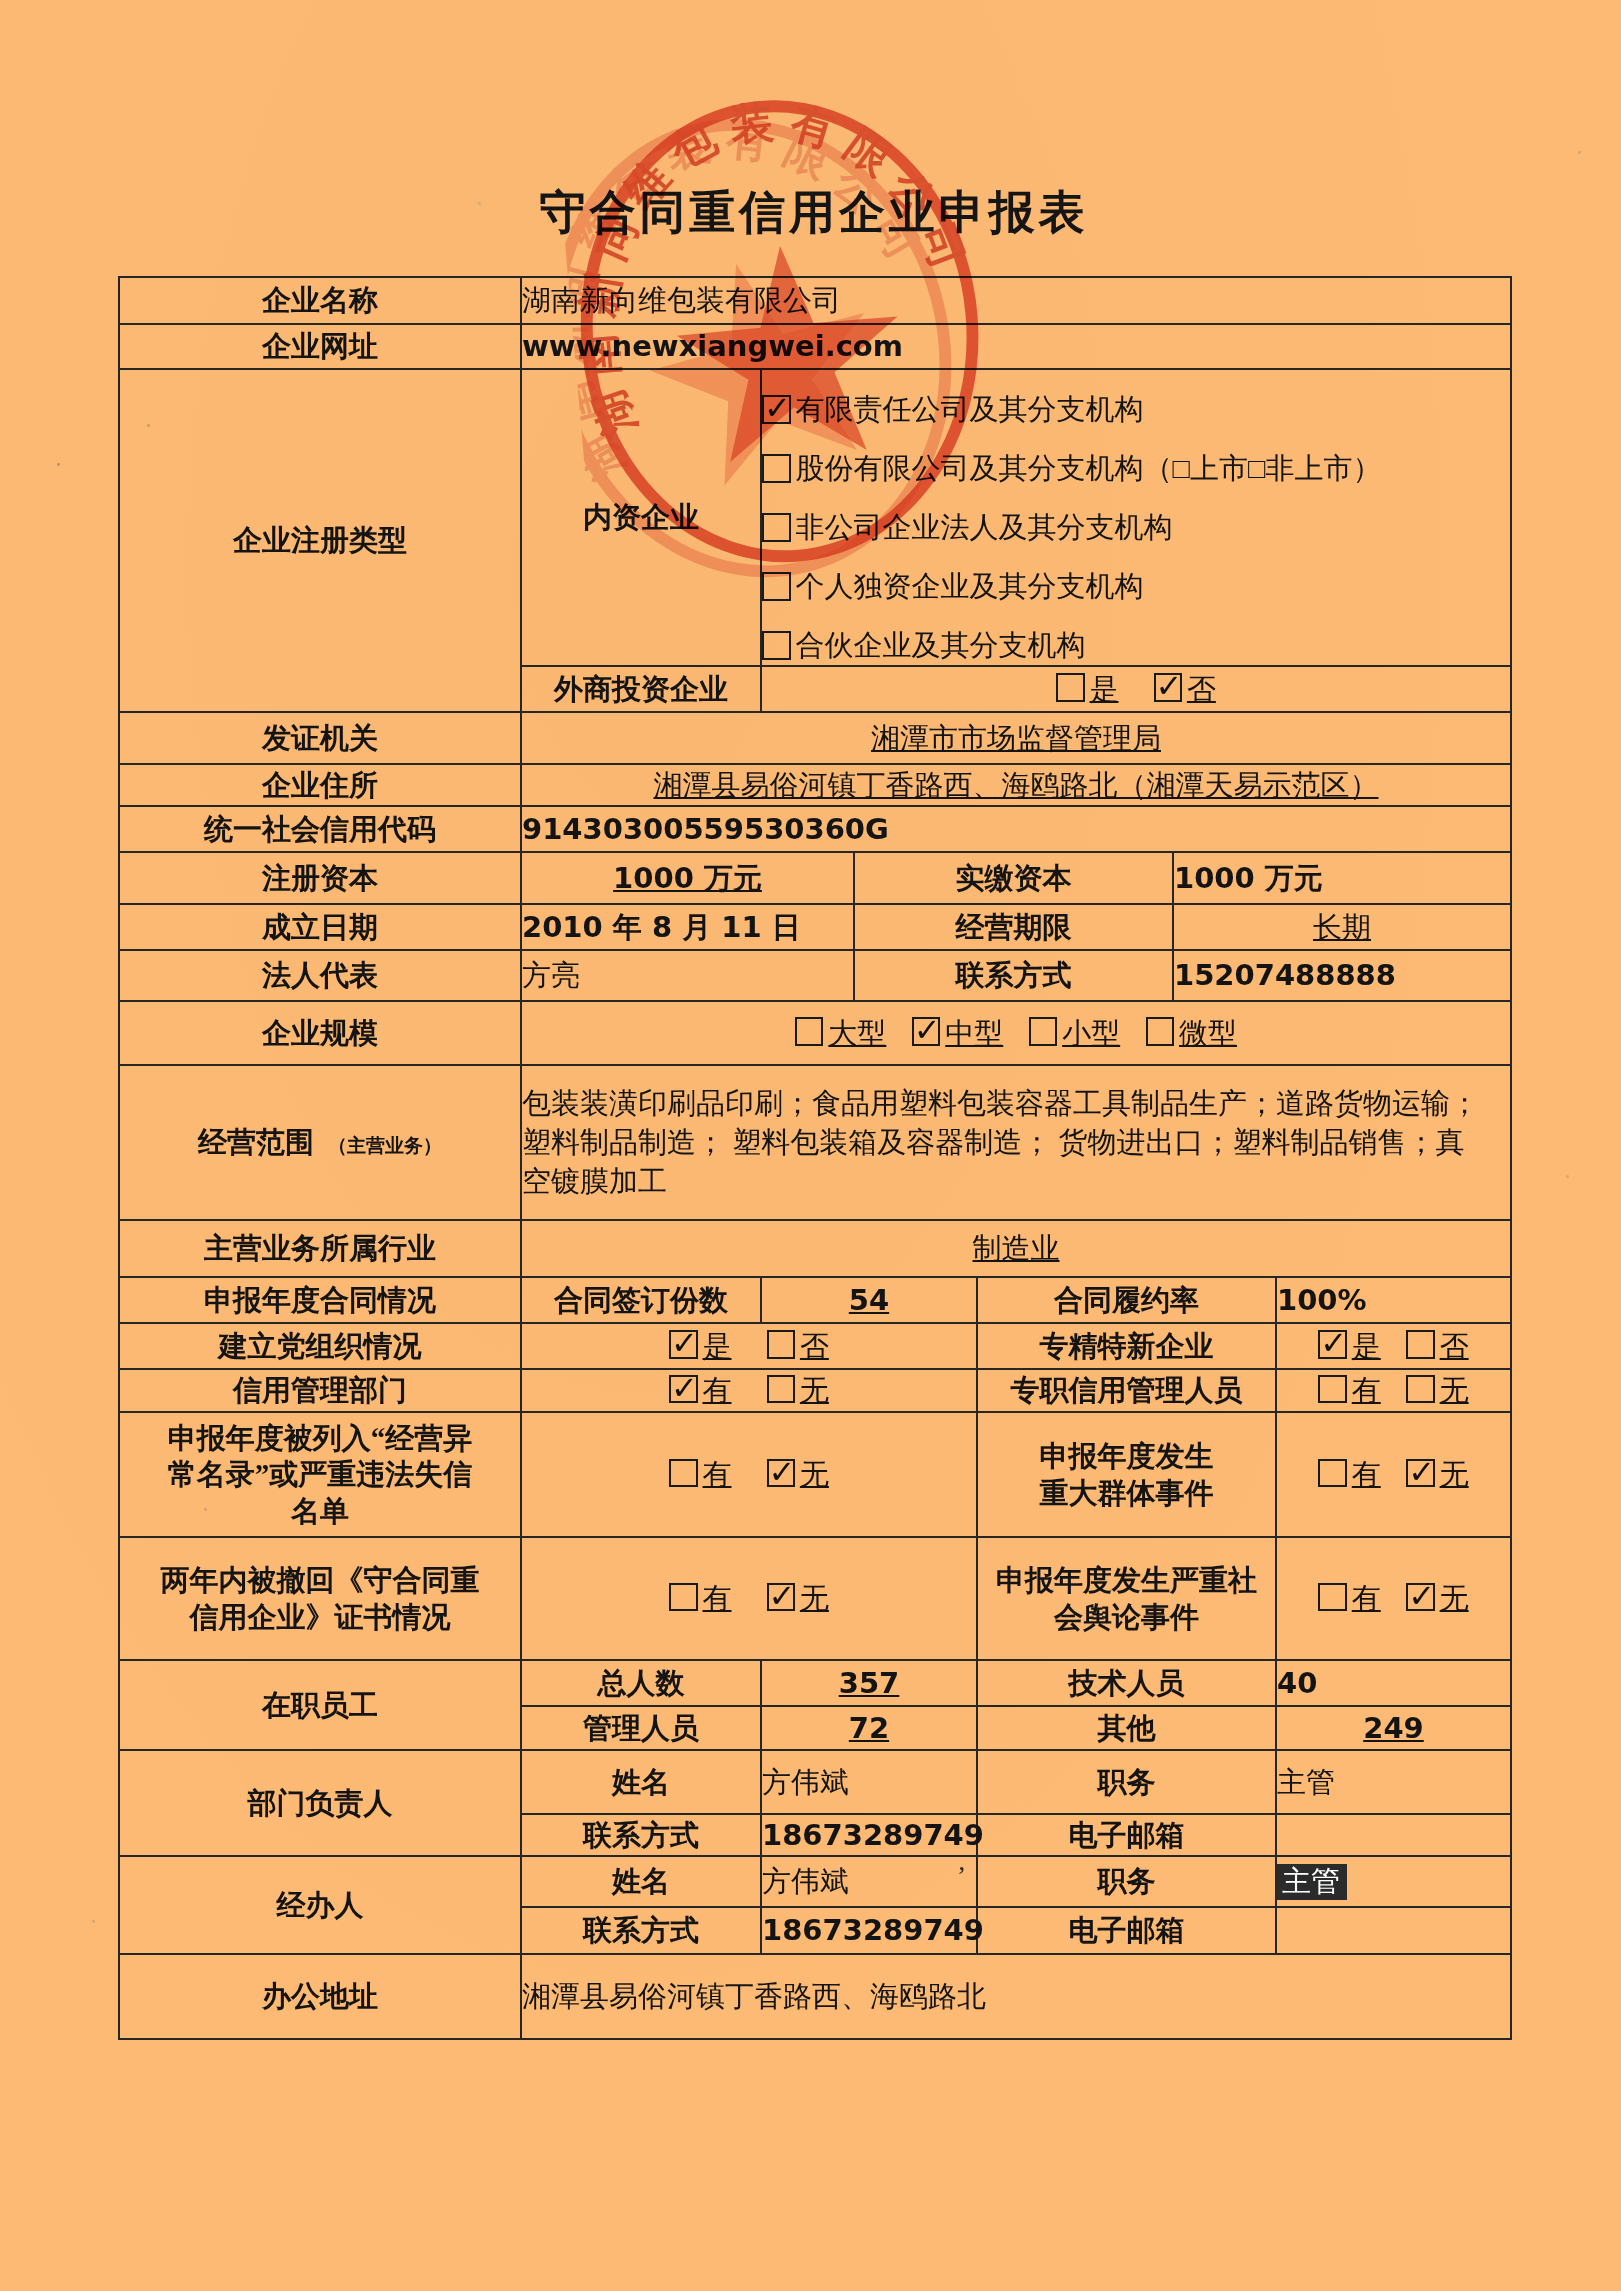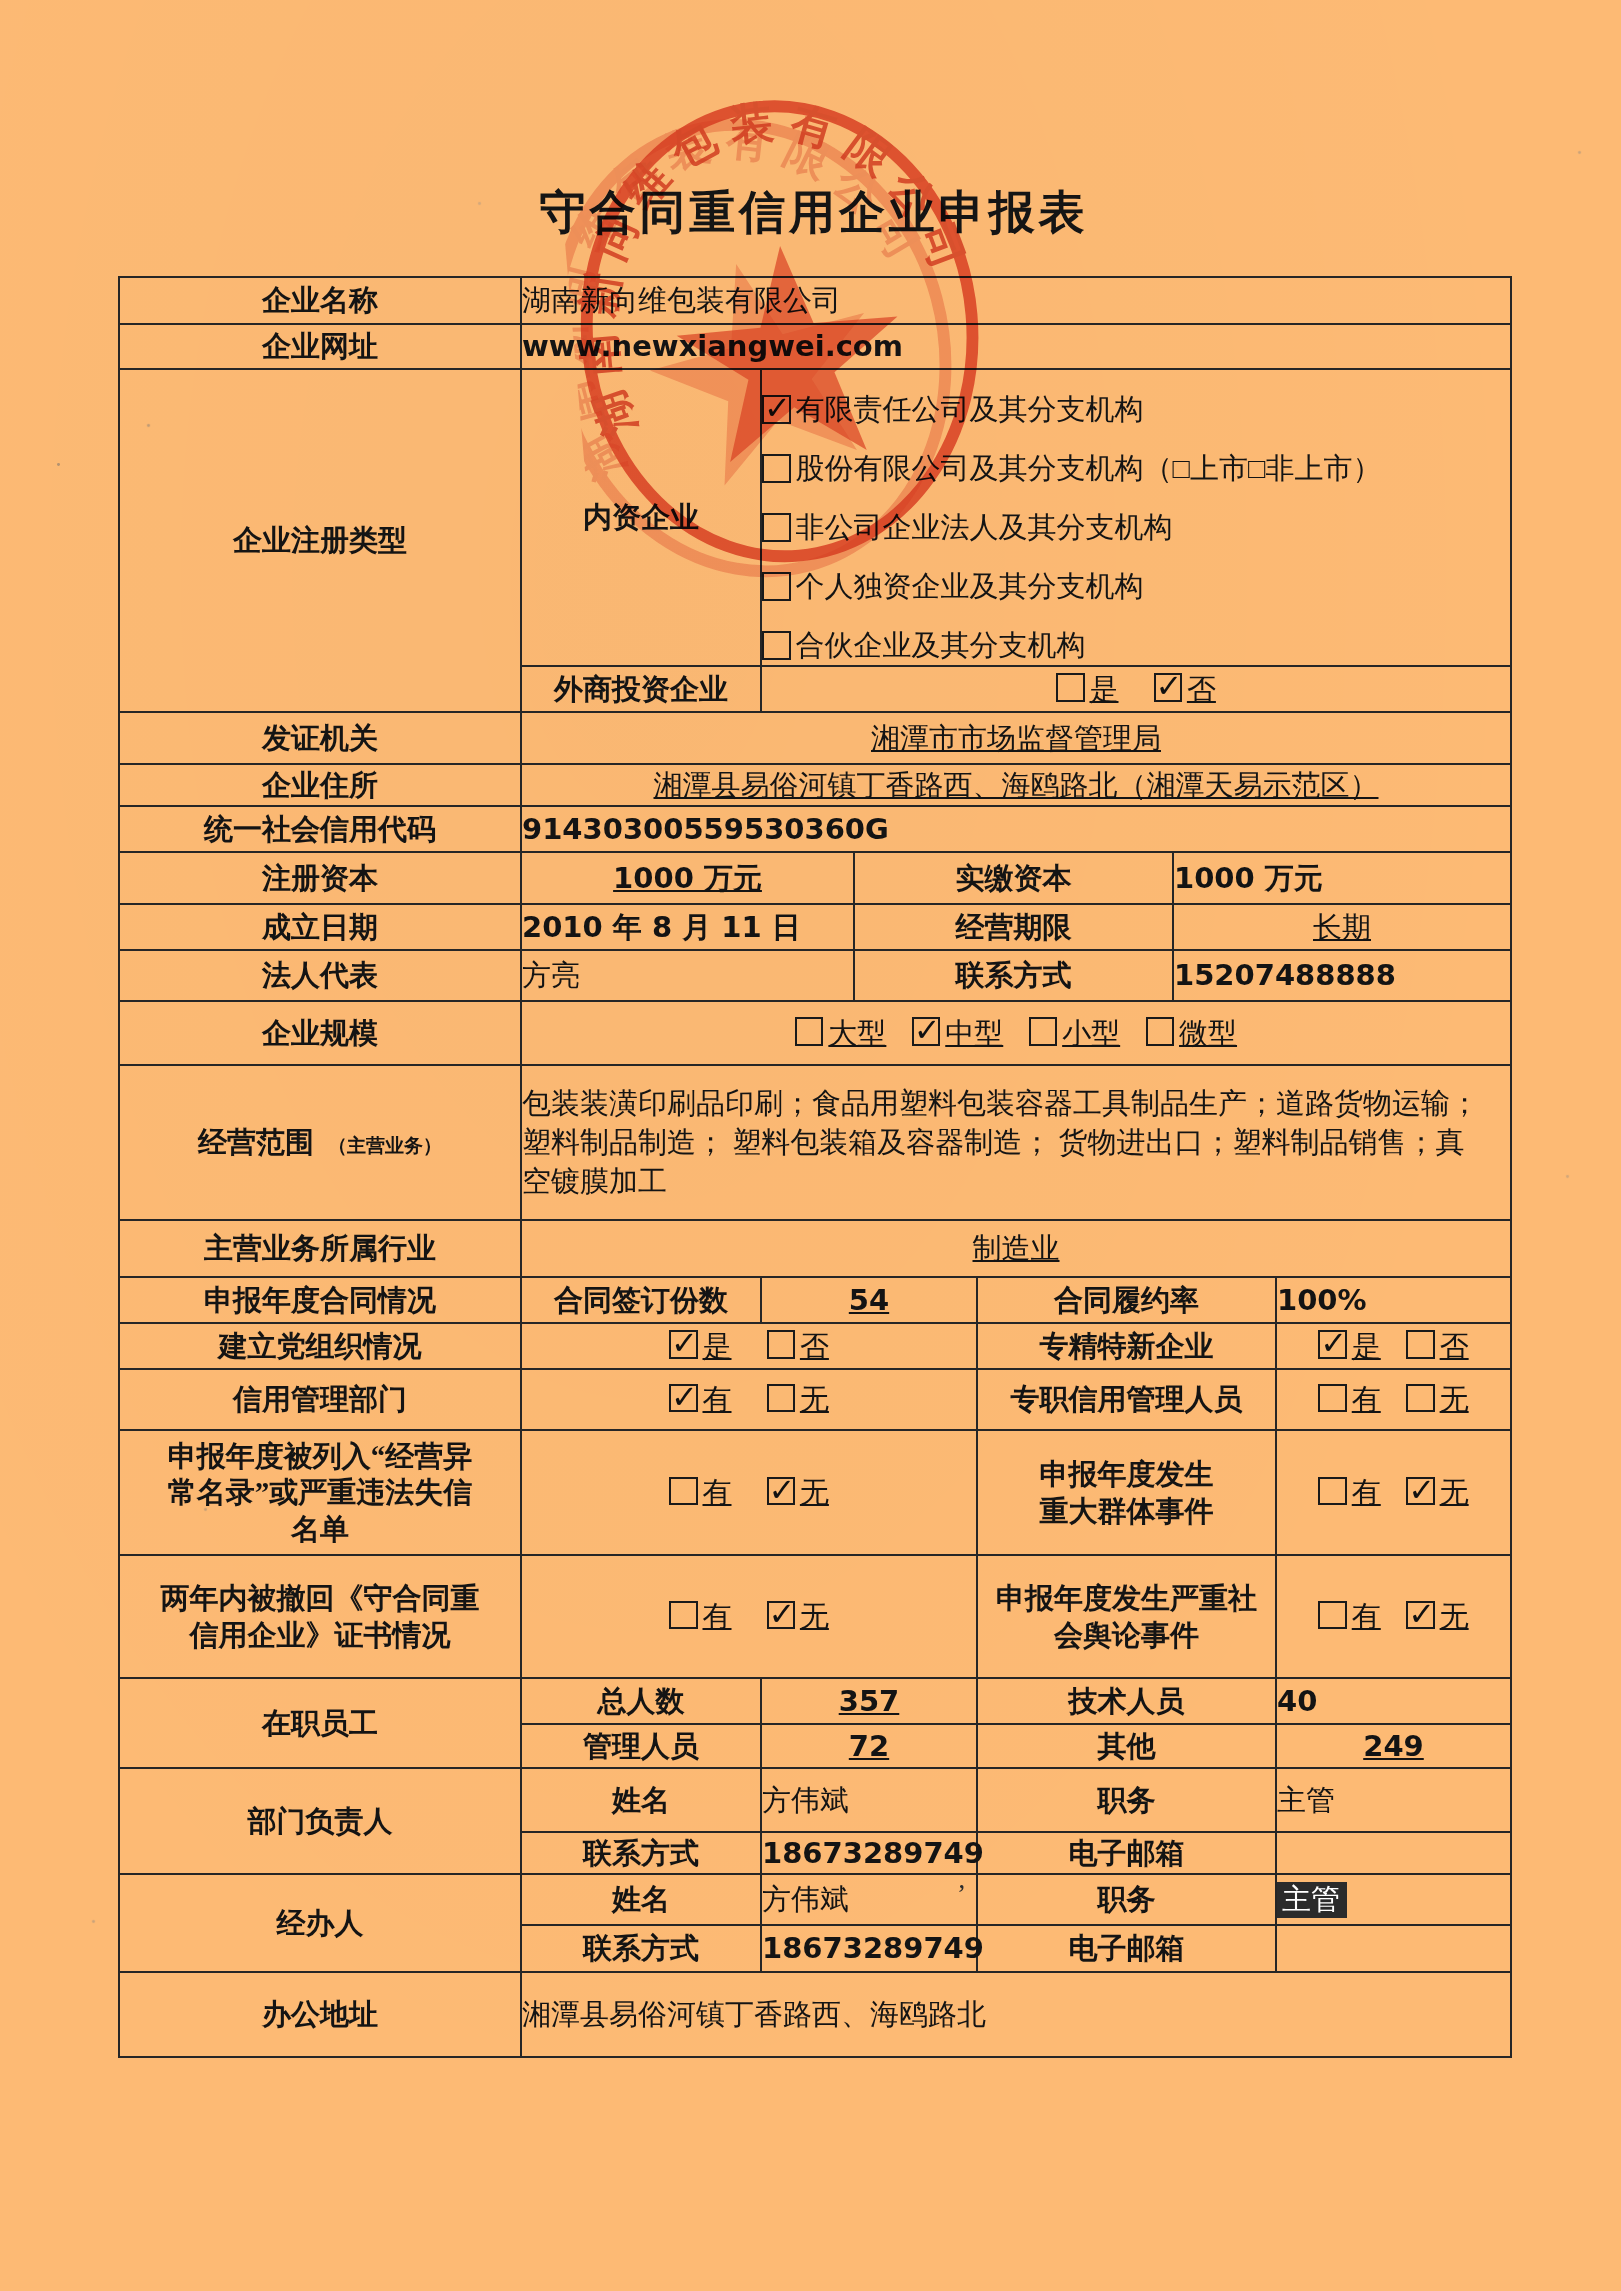--- a/index.html
+++ b/index.html
@@ -169,21 +169,21 @@
       <td class="lbl">建立党组织情况</td>
       <td class="ctr" colspan="3">
         <span class="cb checked"></span><span>是</span><span class="gap"></span><span class="cb"></span><span>否</span>
       </td>
       <td class="lbl" colspan="2">专精特新企业</td>
       <td class="ctr">
         <span class="cb checked"></span><span>是</span><span class="gap-sm"></span><span class="cb"></span><span>否</span>
       </td>
     </tr>
 
-    <tr style="height:61px">
+    <tr style="height:43px">
       <td class="lbl">信用管理部门</td>
       <td class="ctr" colspan="3">
         <span class="cb checked"></span><span>有</span><span class="gap"></span><span class="cb"></span><span>无</span>
       </td>
       <td class="lbl" colspan="2">专职信用管理人员</td>
       <td class="ctr">
         <span class="cb"></span><span>有</span><span class="gap-sm"></span><span class="cb"></span><span>无</span>
       </td>
     </tr>
 

